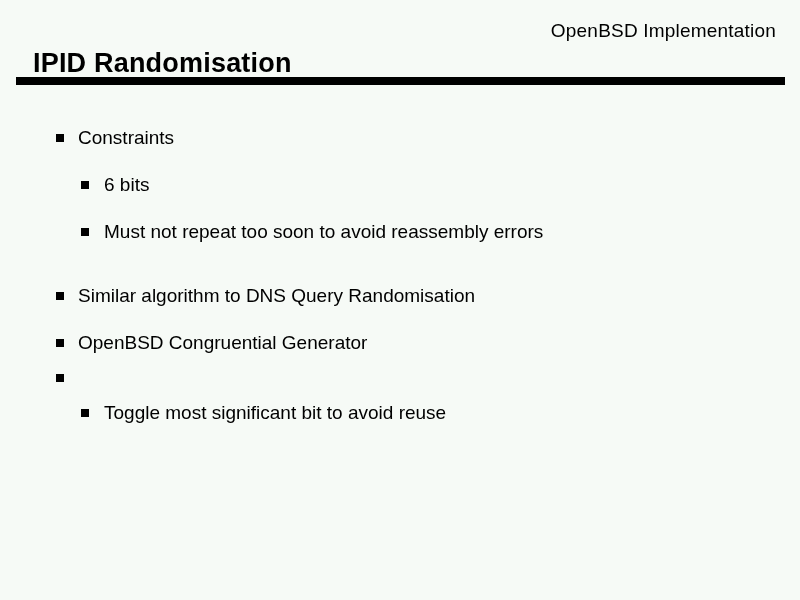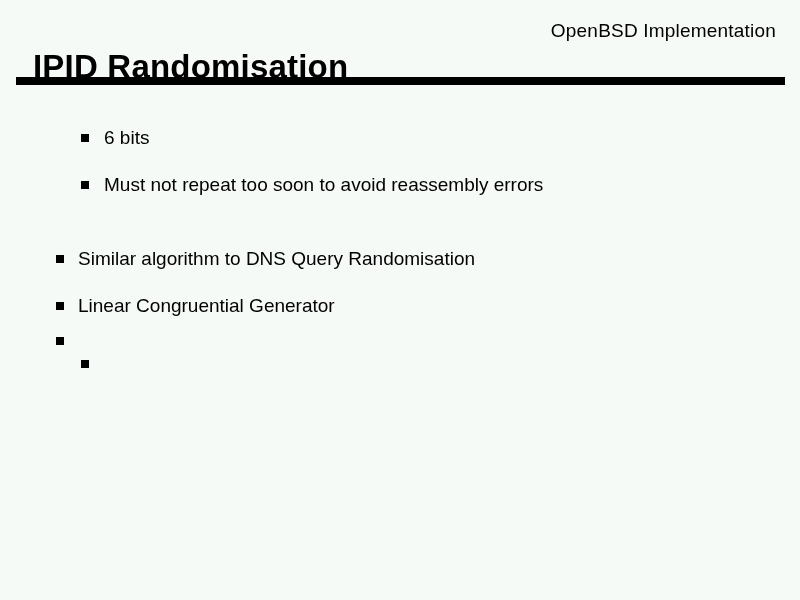--- a/index.html
+++ b/index.html
@@ -20,21 +20,21 @@
     top: 12px;
     right: 24px;
     font-size: 19px;
     letter-spacing: 0.2px;
     white-space: nowrap;
   }
   .title {
     position: absolute;
     top: 40px;
     left: 25px;
-    font-size: 33px;
+    font-size: 27px;
     font-weight: bold;
     letter-spacing: 0.2px;
     white-space: nowrap;
     text-align: right;
   }
   .rule {
     position: absolute;
     top: 73px;
     left: 12px;
     width: 769px;
@@ -49,56 +49,61 @@
     list-style: none;
   }
   .b {
     display: flex;
     align-items: baseline;
     font-size: 19px;
     line-height: 24px;
     margin-bottom: 7px;
     white-space: nowrap;
   }
-  .b.gap { margin-top: 34px; }
+  .b.gap { margin-top: 24px; }
   .b .marker {
     flex: 0 0 auto;
     display: inline-block;
     background: #000000;
     align-self: center;
   }
   .b.l1 { padding-left: 48px; }
   .b.l1 .marker { width: 7px; height: 7px; margin-right: 10px; }
   .b.l2 { padding-left: 73px; }
   .b.l2 .marker { width: 5px; height: 5px; margin-right: 11px; }
 </style>
 </head>
 <body>
 
 <div class="slide">
   <div class="header-right">OpenBSD Implementation</div>
   <h1 class="title">IPID Randomisation</h1>
   <div class="rule"></div>
   <ul class="bullets">
+      <li class="b l1">
+        <span class="marker"></span>
+        <span>Constraints</span>
+      </li>
       <li class="b l2">
         <span class="marker"></span>
         <span>6 bits</span>
       </li>
       <li class="b l2">
         <span class="marker"></span>
         <span>Must not repeat too soon to avoid reassembly errors</span>
       </li>
       <li class="b l1 gap">
         <span class="marker"></span>
         <span>Similar algorithm to DNS Query Randomisation</span>
       </li>
       <li class="b l1">
         <span class="marker"></span>
-        <span>Linear Congruential Generator</span>
+        <span>OpenBSD Congruential Generator</span>
       </li>
       <li class="b l1">
         <span class="marker"></span>
       </li>
       <li class="b l2">
         <span class="marker"></span>
+        <span>Toggle most significant bit to avoid reuse</span>
       </li>
     </ul>
 </div>
 
 </body></html>

